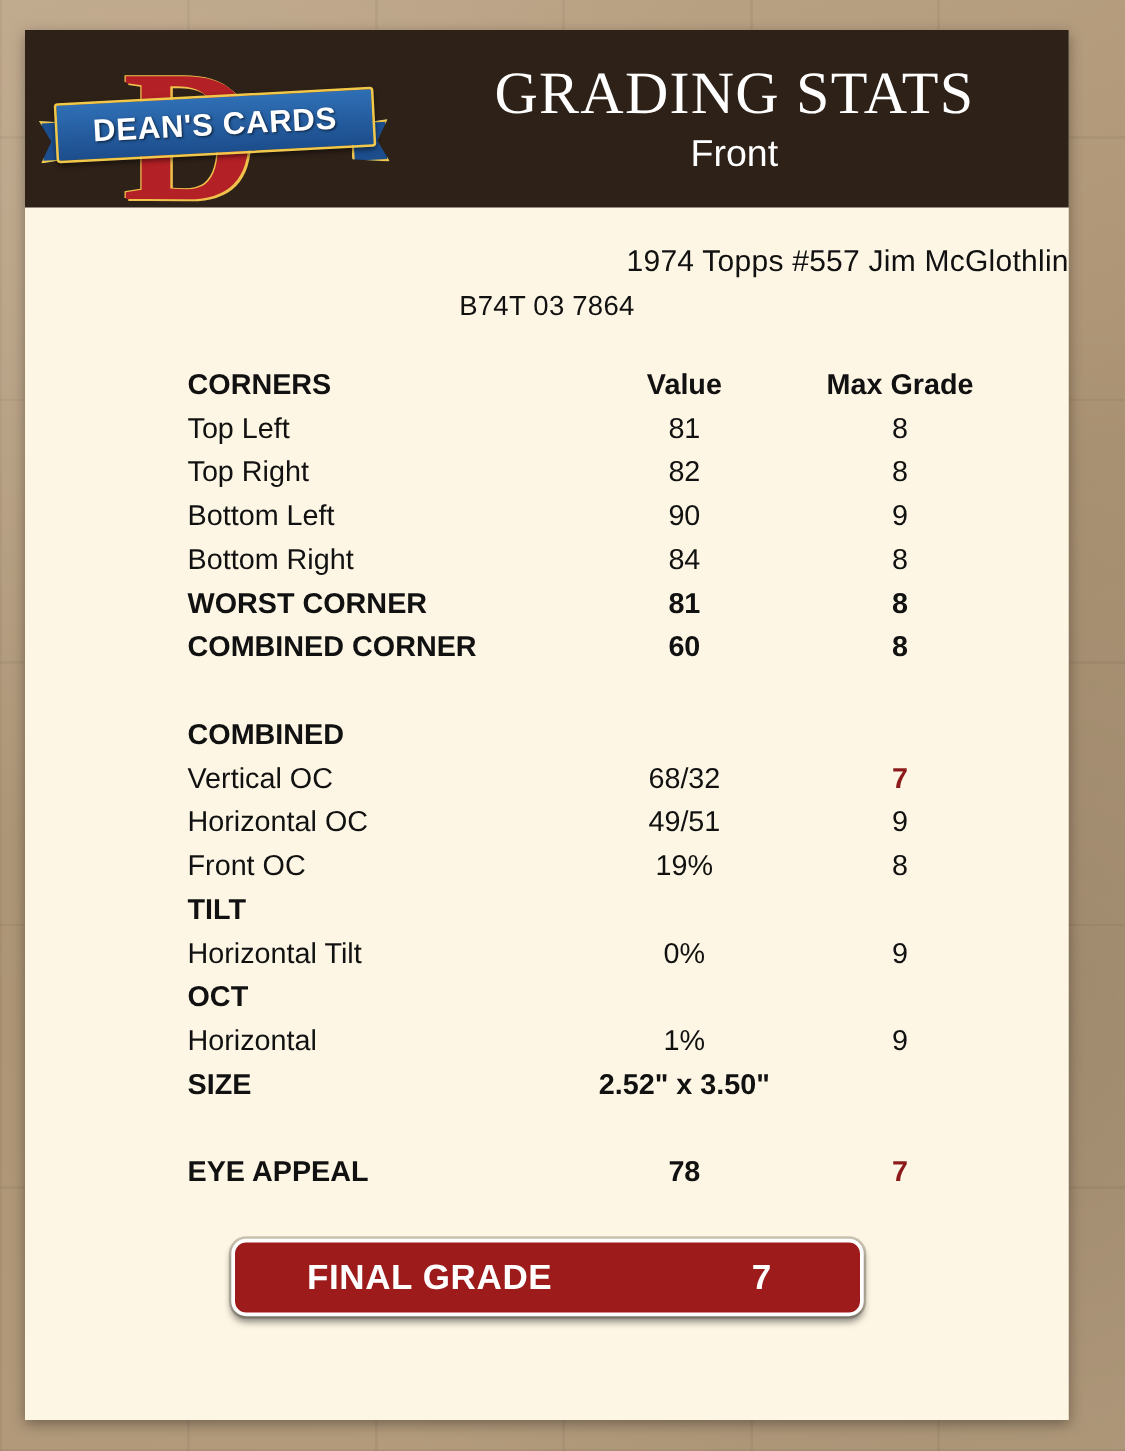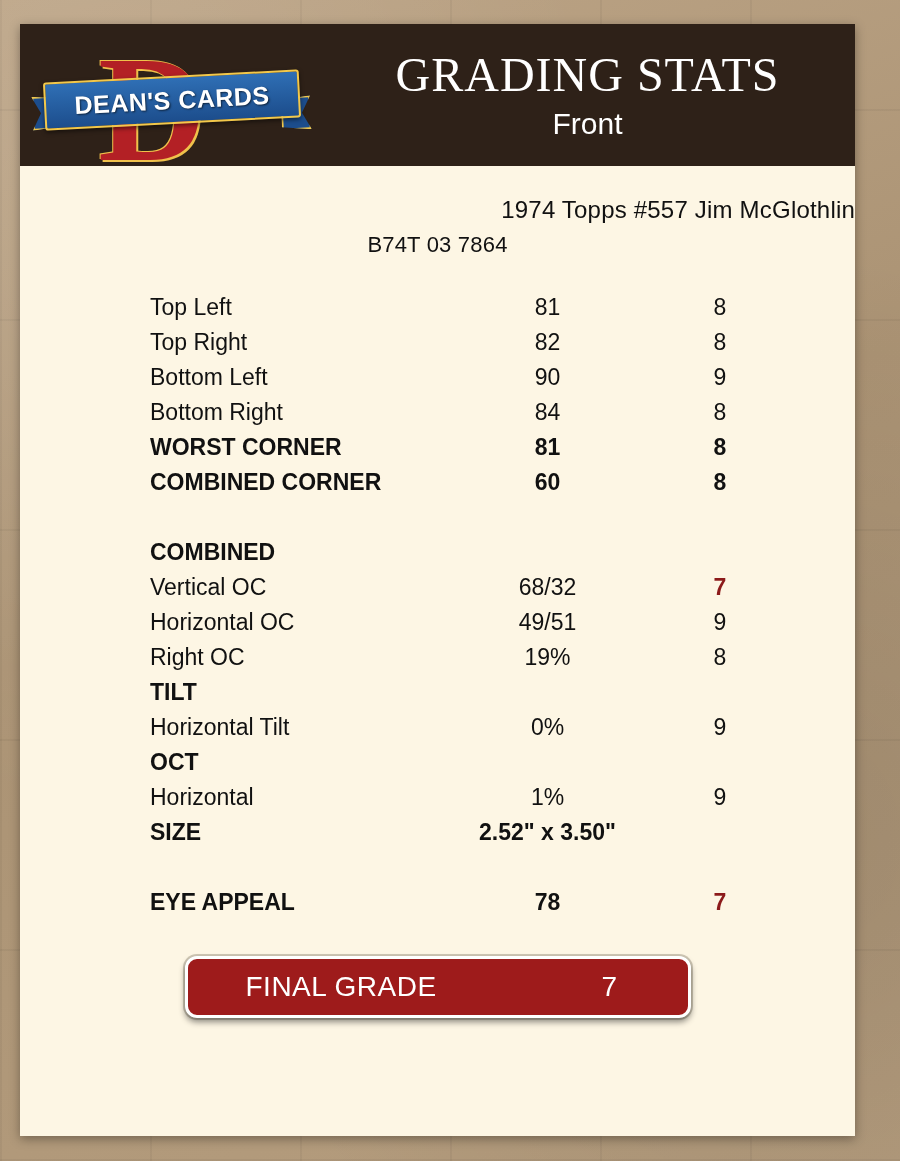--- a/index.html
+++ b/index.html
@@ -195,21 +195,21 @@
     width: 500px;
     height: 56px;
     background: #9e1b1b;
     border-radius: 12px;
     border: 3px solid #ffffff;
     box-shadow: 0 4px 6px rgba(0,0,0,0.45), 0 0 0 2px #cfc7b4;
     display: flex;
     align-items: center;
     color: #ffffff;
     font-size: 28px;
-    font-weight: normal;
+    font-weight: bold;
     letter-spacing: 0.5px;
   }
   .final-grade .fg-label { margin-left: 58px; }
   .final-grade .fg-value { margin-left: auto; margin-right: 70px; font-size: 28px; }
 </style>
 </head>
 <body>
 
 <div class="bg-texture"></div>
 
@@ -230,20 +230,25 @@
     </div>
   </div>
 
   <div class="body-area">
 
     <div class="card-title">1974 Topps #557 Jim McGlothlin</div>
     <div class="card-serial">B74T 03 7864</div>
 
     <table class="stats">
       <tbody>
+        <tr class="head">
+          <td class="label">CORNERS</td>
+          <td class="value">Value</td>
+          <td class="grade">Max Grade</td>
+        </tr>
 
         <tr>
           <td class="label indent">Top Left</td>
           <td class="value">81</td>
           <td class="grade">8</td>
         </tr>
         <tr>
           <td class="label indent">Top Right</td>
           <td class="value">82</td>
           <td class="grade">8</td>
@@ -282,21 +287,21 @@
           <td class="label indent">Vertical OC</td>
           <td class="value">68/32</td>
           <td class="grade grade-low">7</td>
         </tr>
         <tr>
           <td class="label indent">Horizontal OC</td>
           <td class="value">49/51</td>
           <td class="grade">9</td>
         </tr>
         <tr>
-          <td class="label indent">Right OC</td>
+          <td class="label indent">Front OC</td>
           <td class="value">19%</td>
           <td class="grade">8</td>
         </tr>
 
         <tr class="section">
           <td class="label">TILT</td>
           <td class="value"></td>
           <td class="grade"></td>
         </tr>
         <tr>

